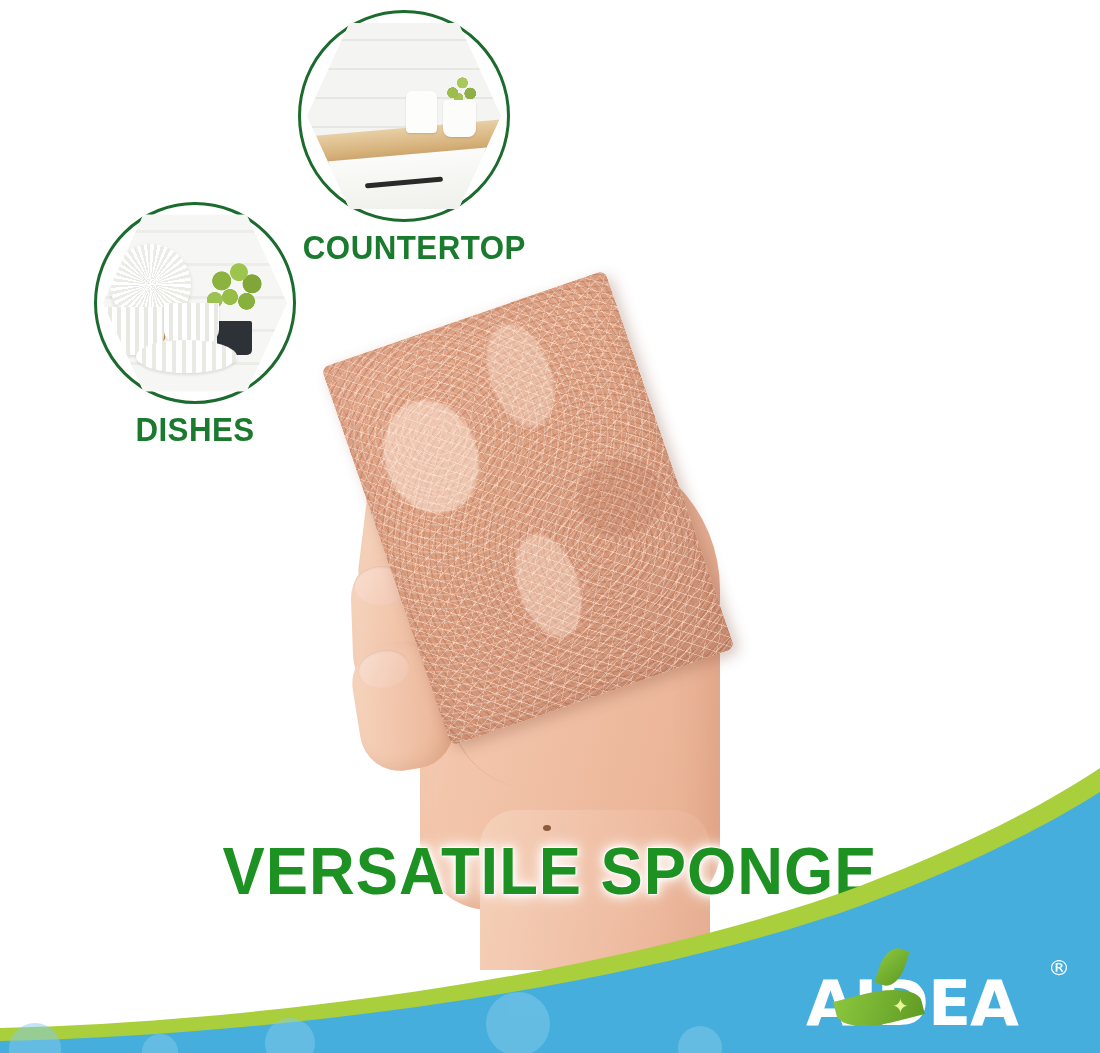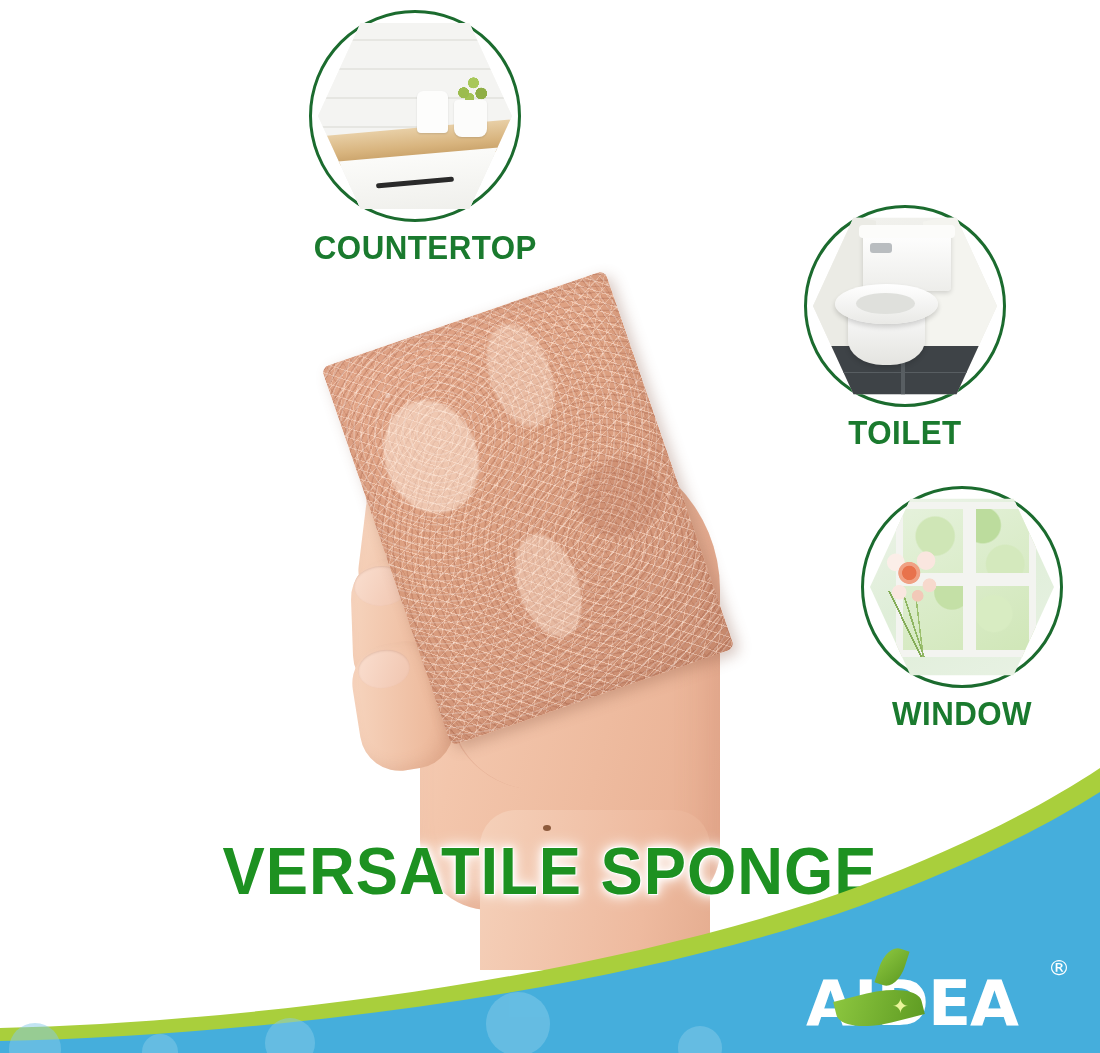--- a/index.html
+++ b/index.html
@@ -216,73 +216,58 @@
     <div class="fing f2"></div>
     <div class="fing f3"></div>
     <div class="fing f4"></div>
     <div class="nail n1"></div>
     <div class="nail n2"></div>
     <div class="nail n3"></div>
     <div class="nail n4"></div>
     <div class="sponge"></div>
   </div>
 
-  <div class="feature" style="left:305px;top:10px;width:220px;height:275px;">
+  <div class="feature" style="left:294px;top:10px;width:220px;height:275px;">
     <div class="ring" style="width:212px;height:212px;margin:0 auto;">
       <div class="photo">
         <div class="scene">
           <div class="ct-wall"></div>
             <div class="ct-top"></div>
             <div class="ct-base"></div>
           <div class="ct-handle"></div>
             <div class="ct-plant"></div>
           <div class="ct-jar"></div>
             <div class="ct-pot"></div>
         </div>
       </div>
     </div>
     <div class="flabel" style="top:218px;font-size:34px;">COUNTERTOP</div>
   </div>
 
 
-
-  <div class="feature" style="left:800px;top:205px;width:210px;height:268px;">
+  <div class="feature" style="left:92px;top:202px;width:206px;height:270px;">
     <div class="ring" style="width:202px;height:202px;margin:0 auto;">
       <div class="photo">
         <div class="scene">
-          <div class="tl-bg"></div>
-            <div class="tl-wallL"></div>
-            <div class="tl-wallR"></div>
-          <div class="tl-floor"></div>
-            <div class="tl-tank"></div>
-            <div class="tl-lid"></div>
-          <div class="tl-flush"></div>
-            <div class="tl-bowl"></div>
-            <div class="tl-seat"></div>
+          <div class="ds-bg"></div>
+            <div class="ds-plant"></div>
+            <div class="ds-pot"></div>
+          <div class="ds-plate"></div>
+            <div class="ds-wood"></div>
+          <div class="ds-bowl1"></div>
+            <div class="ds-bowl2"></div>
+            <div class="ds-dish"></div>
         </div>
       </div>
     </div>
-    <div class="flabel" style="top:208px;font-size:34px;">TOILET</div>
-  </div>
-
-
-  <div class="feature" style="left:857px;top:486px;width:210px;height:266px;">
-    <div class="ring" style="width:202px;height:202px;margin:0 auto;">
-      <div class="photo">
-        <div class="scene">
-          <div class="wd-bg"></div>
-            <div class="wd-out"></div>
-            <div class="wd-frame"></div>
-          <div class="wd-stems"></div>
-            <div class="wd-flowers"></div>
-        </div>
-      </div>
-    </div>
-    <div class="flabel" style="top:208px;font-size:34px;">WINDOW</div>
-  </div>
+    <div class="flabel" style="top:208px;font-size:34px;">DISHES</div>
+  </div>
+
+
+
 
   <div id="headline">VERSATILE SPONGE</div>
 
   <div id="banner">
     <svg width="1100" height="293" viewBox="0 0 1100 293">
       <path d="M0,268 C260,262 620,215 860,126 C960,88 1040,48 1100,8 L1100,293 L0,293 Z" fill="#a9cf3c"></path>
       <path d="M0,281 C260,276 620,232 860,146 C960,109 1040,70 1100,32 L1100,293 L0,293 Z" fill="#45aedc"></path>
       <g opacity="0.5">
         <circle cx="35" cy="289" r="26" fill="#86cbe9"></circle>
         <circle cx="290" cy="283" r="25" fill="#86cbe9"></circle>

